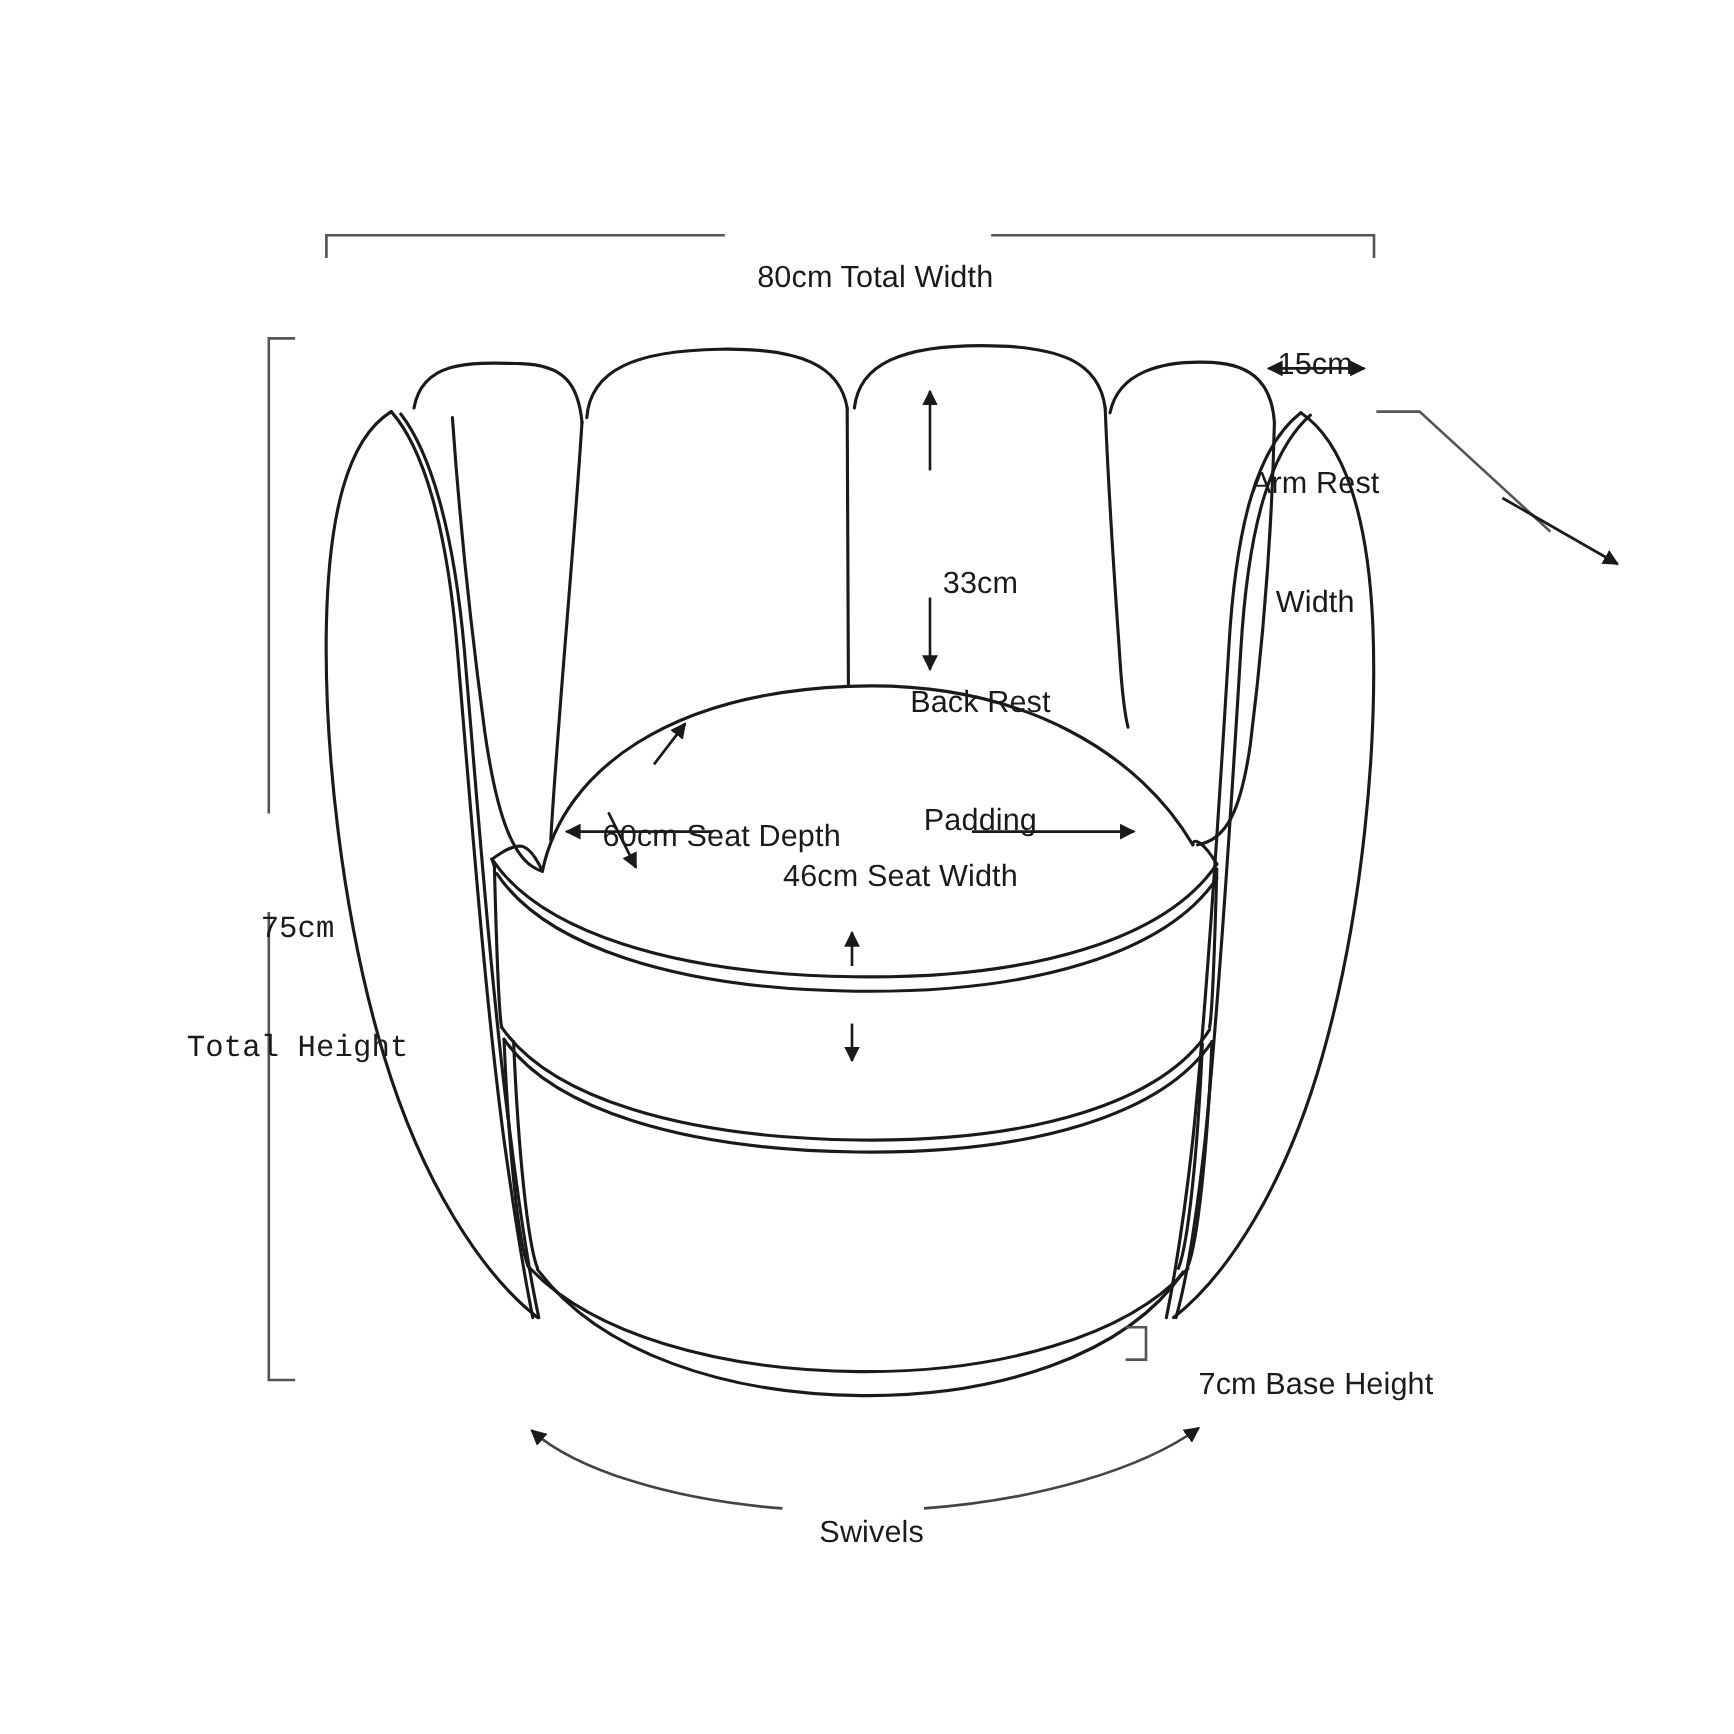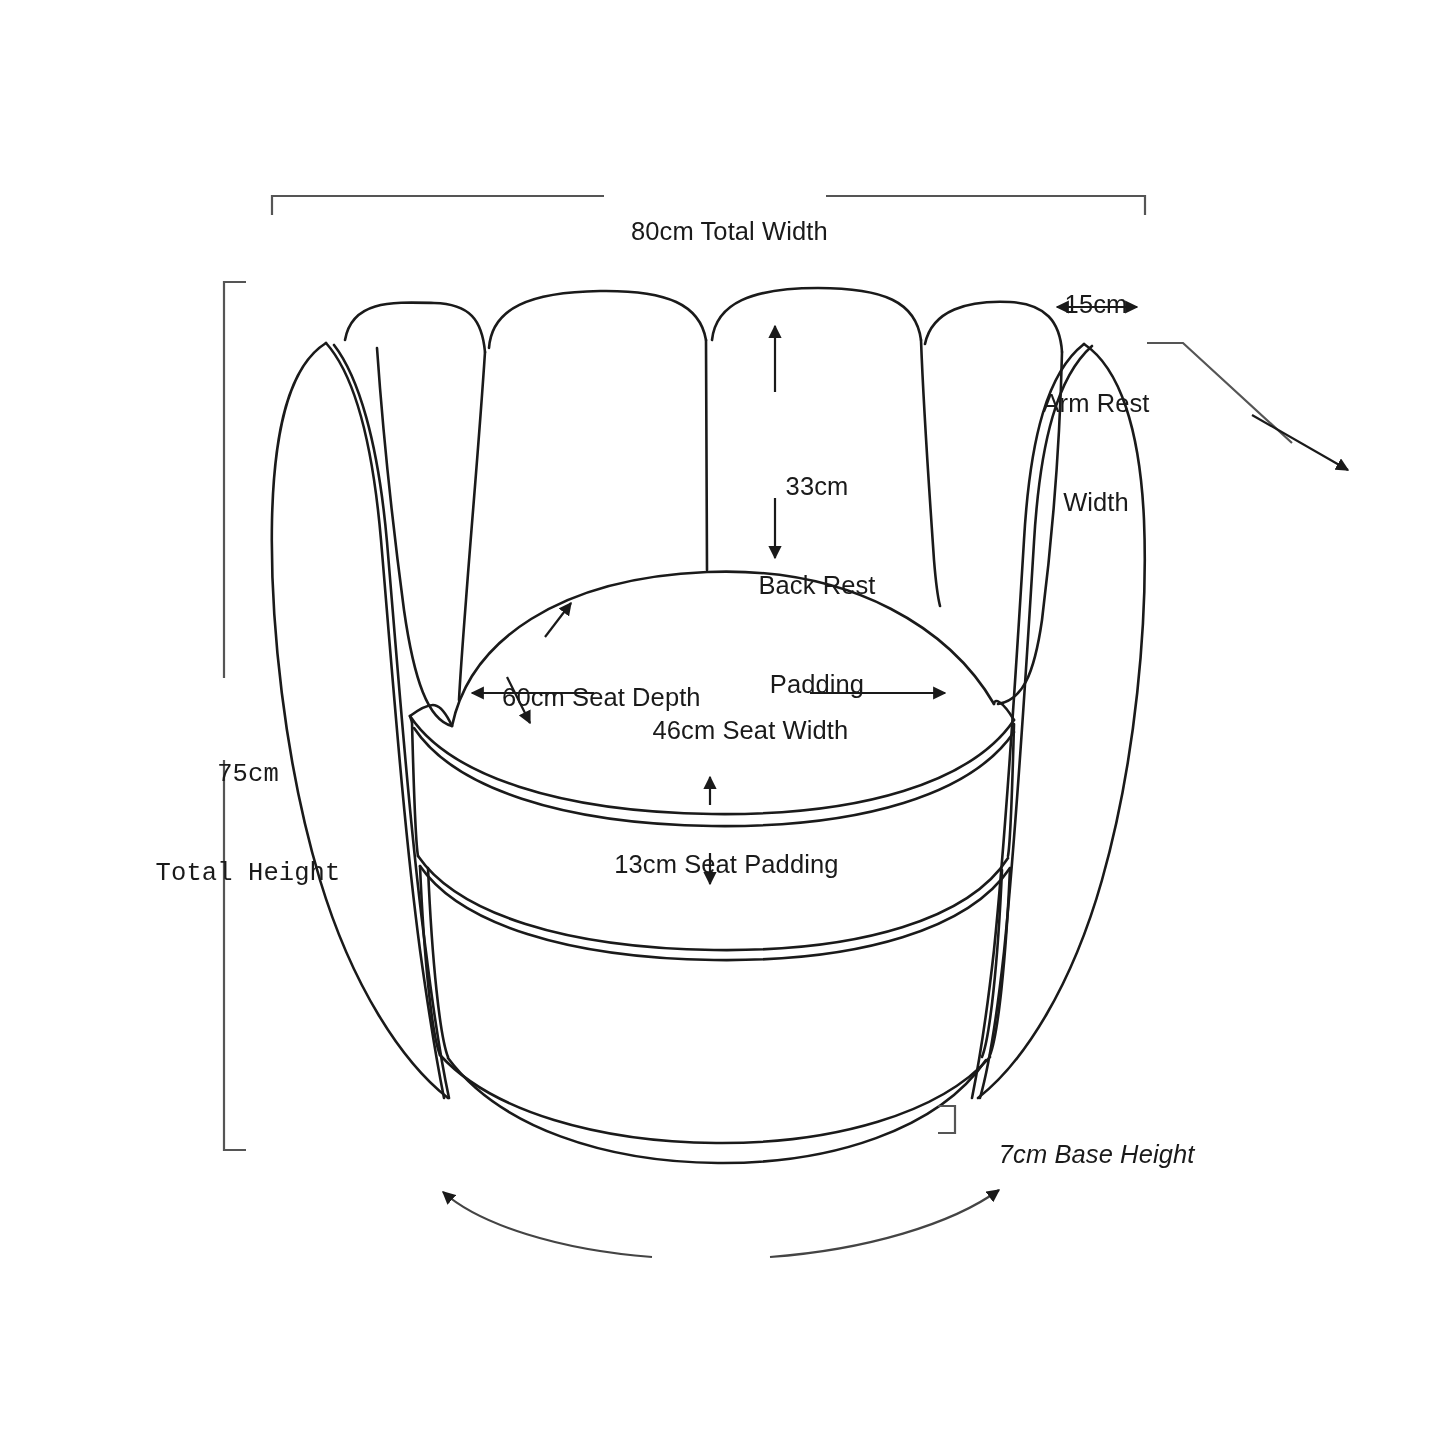--- a/index.html
+++ b/index.html
@@ -233,22 +233,22 @@
   </div>
 
   <div class="label center" style="left:587px; top:648px;">
     <span>60cm Seat Depth</span>
   </div>
 
   <div class="label center" style="left:736px; top:681px;">
     <span>46cm Seat Width</span>
   </div>
 
-  <div class="label center" style="left:712px; top:815px;">
-    <span>13cm Seat Padding</span>
-  </div>
-
-  <div class="label left" style="left:970px; top:1105px;font-style:italic;">
+
+  <div class="label left" style="left:970px; top:1105px;">
     <span>7cm Base Height</span>
   </div>
 
+  <div class="label center" style="left:712px; top:1228px;">
+    <span>Swivels</span>
+  </div>
 
 </div>
 
 </body></html>

